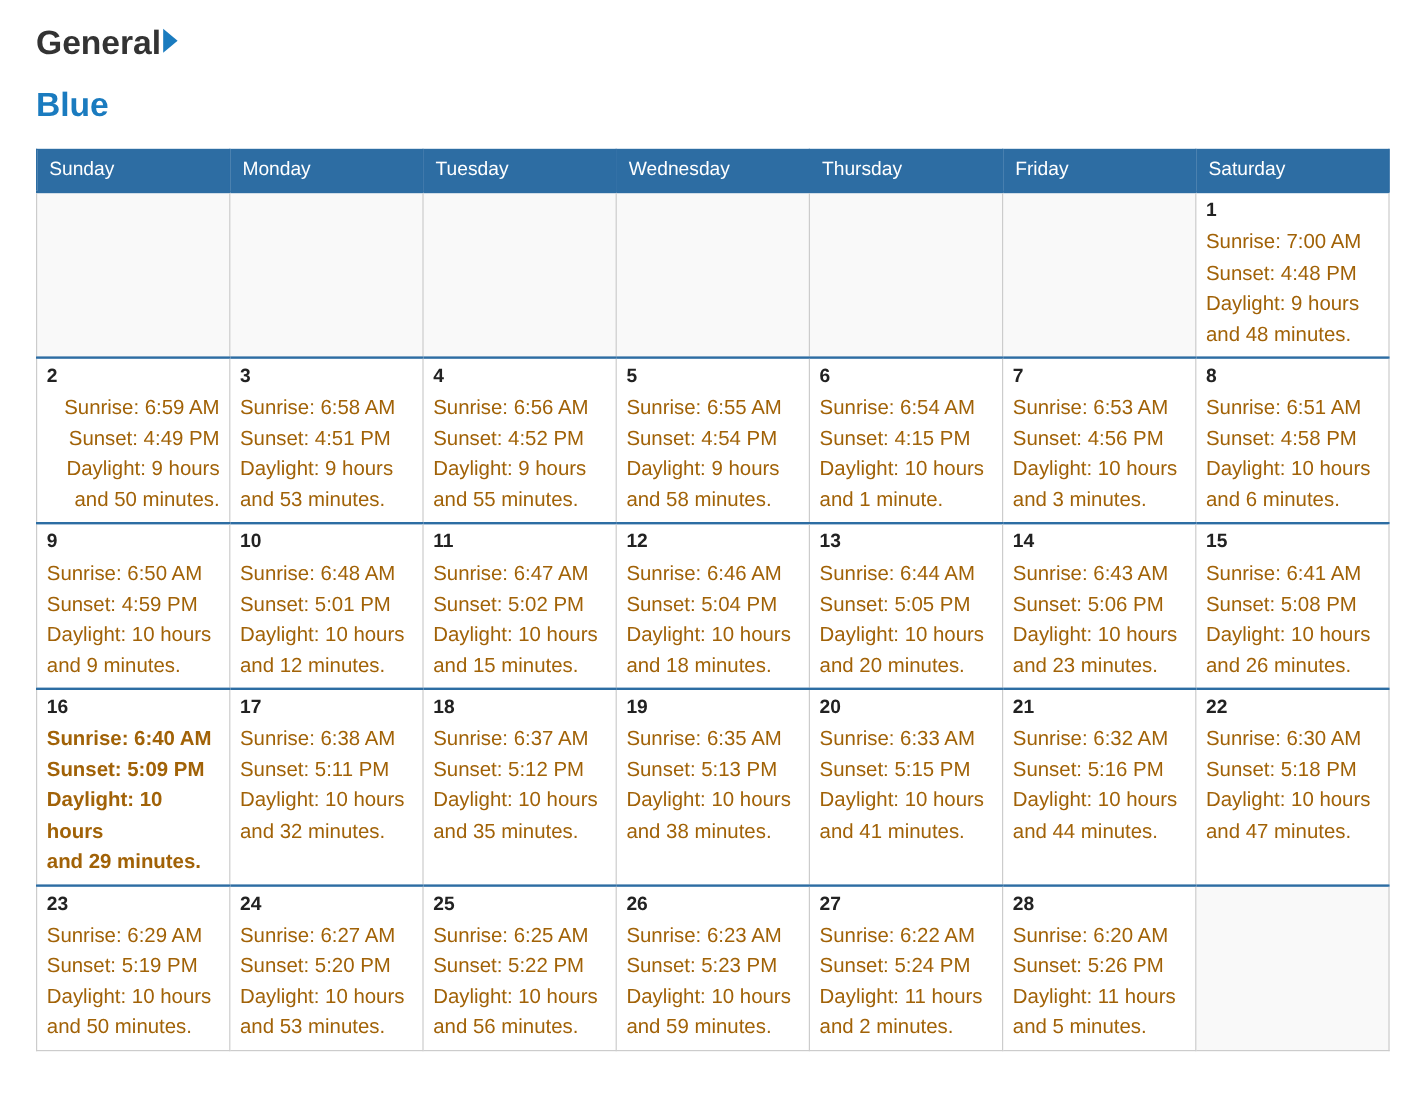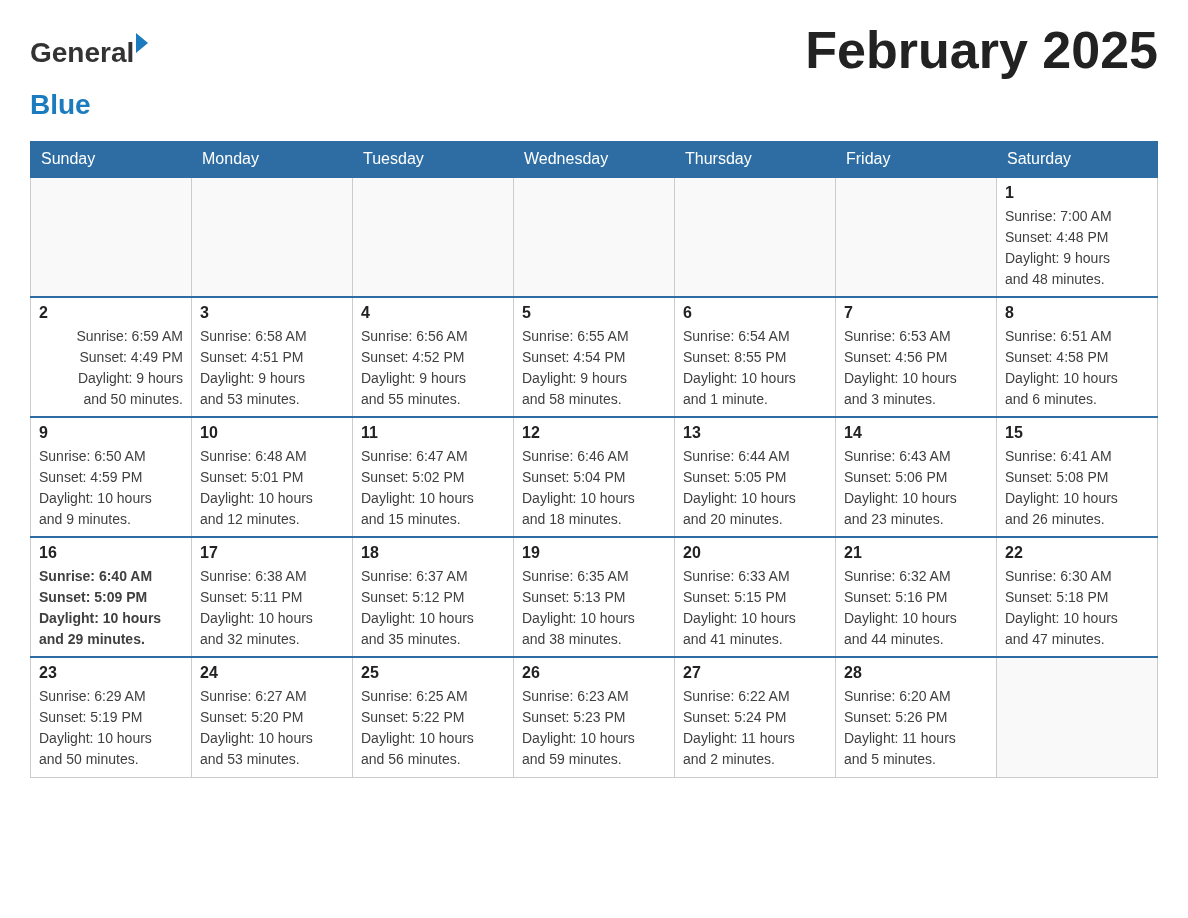--- a/index.html
+++ b/index.html
@@ -22,21 +22,20 @@
       align-items: flex-start;
     }
     .logo-text {
       display: flex;
       align-items: center;
     }
     .logo-general {
       font-size: 28px;
       font-weight: bold;
       color: #333;
-      margin-top: 17px;
     }
     .logo-blue-container {
       display: flex;
       align-items: center;
     }
     .logo-blue {
       font-size: 28px;
       font-weight: bold;
       color: #1a7bbf;
       margin-top: 20px;
@@ -89,43 +88,42 @@
     .calendar td.empty {
       background: #f9f9f9;
     }
     .day-number {
       font-size: 16px;
       font-weight: bold;
       color: #222;
       margin-bottom: 4px;
     }
     .day-info {
-      font-size: 14px;
+      font-size: 17px;
       line-height: 1.5;
-      color: #404040;
+      color: #a16207;
     }
     .week-row td {
       border-top: 2px solid #2d6da3;
     }
   </style>
 </head>
 <body>
 
 <div class="header">
   <div class="logo">
     <div class="logo-text">
       <span class="logo-general">General</span>
       <div class="logo-blue-container">
         <div class="logo-triangle"></div>
       </div>
     </div>
     <span class="logo-blue">Blue</span>
   </div>
   <div class="title-section">
-    <div class="month-title">February 2025</div>
   </div>
 </div>
 
 <table class="calendar">
   <thead>
     <tr>
     <th>Sunday</th>
         <th>Monday</th>
         <th>Tuesday</th>
         <th>Wednesday</th>
@@ -175,21 +173,21 @@
         <td>
           <div class="day-number">5</div>
           <div class="day-info" style="white-space: pre-line;">Sunrise: 6:55 AM
 Sunset: 4:54 PM
 Daylight: 9 hours
 and 58 minutes.</div>
         </td>
         <td>
           <div class="day-number">6</div>
           <div class="day-info" style="white-space: pre-line;">Sunrise: 6:54 AM
-Sunset: 8:55 PM
+Sunset: 4:15 PM
 Daylight: 10 hours
 and 1 minute.</div>
         </td>
         <td>
           <div class="day-number">7</div>
           <div class="day-info" style="white-space: pre-line;">Sunrise: 6:53 AM
 Sunset: 4:56 PM
 Daylight: 10 hours
 and 3 minutes.</div>
         </td>

